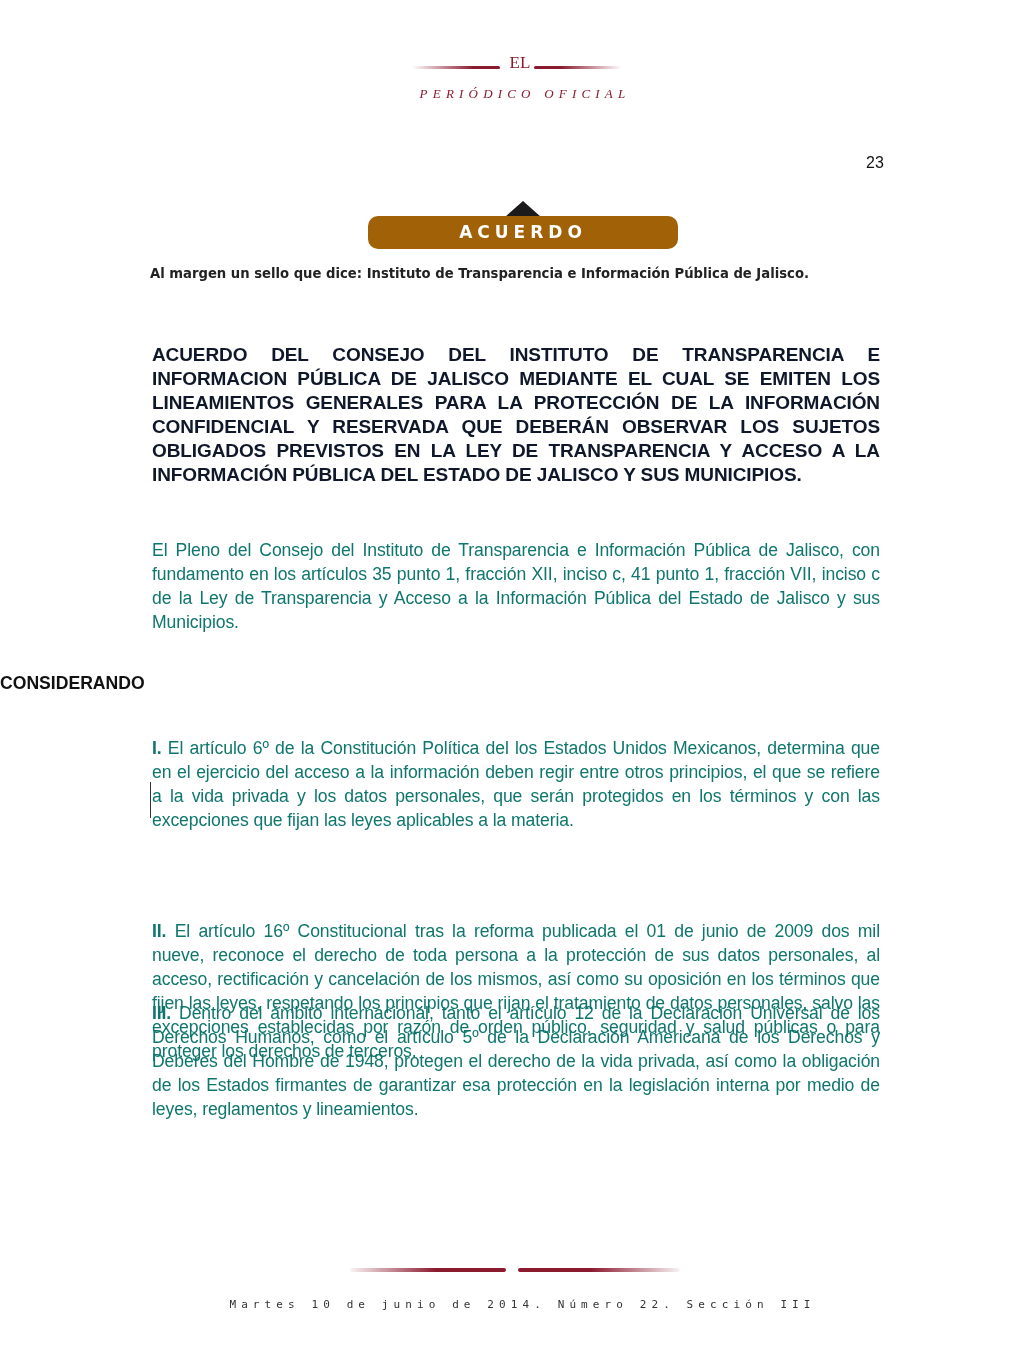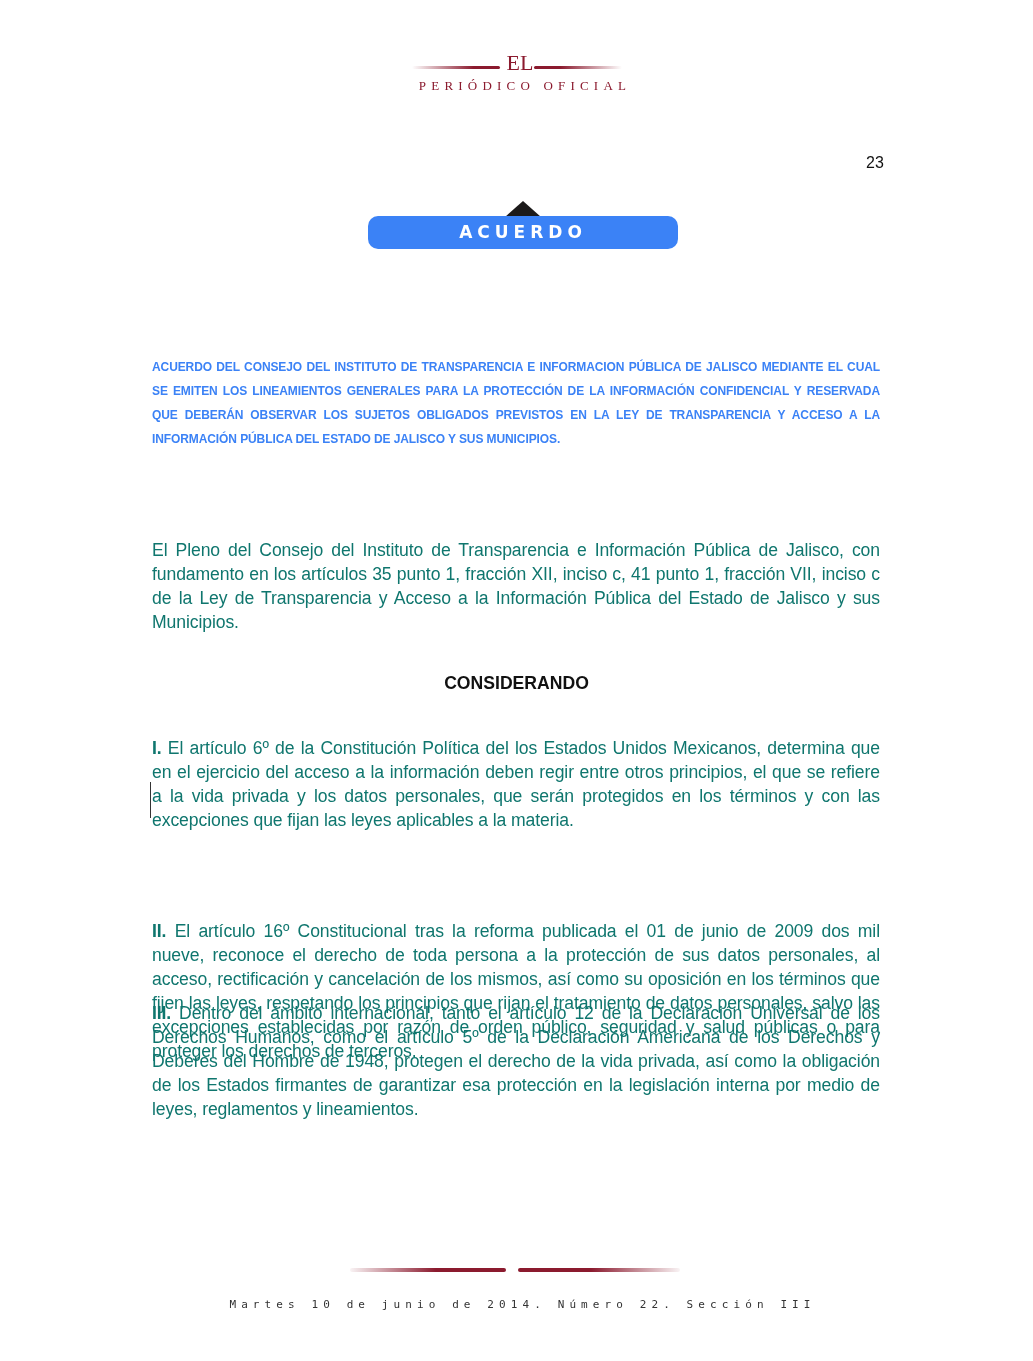--- a/index.html
+++ b/index.html
@@ -38,21 +38,21 @@
       position: absolute;
       top: 14px;
       height: 3px;
       background: linear-gradient(90deg, rgba(139,26,46,0) 0%, #8b1a2e 70%, #8b1a2e 100%);
       border-radius: 2px;
     }
     .mh-rule.left { left: 32px; width: 88px; }
     .mh-rule.right { right: 38px; width: 88px; background: linear-gradient(90deg, #8b1a2e 0%, #8b1a2e 30%, rgba(139,26,46,0) 100%); }
     .mh-el {
       font-family: "Liberation Serif", serif;
-      font-size: 22px;
+      font-size: 17px;
       line-height: 22px;
       position: absolute;
       left: 0; right: 0;
       top: 0;
       letter-spacing: 0px;
     }
     .mh-line2 {
       font-family: "Liberation Serif", serif;
       font-size: 28px;
       line-height: 28px;
@@ -62,22 +62,23 @@
     .mh-line2 .de {
       font-size: 11px;
       vertical-align: 3px;
       margin: 0 2px;
       letter-spacing: 0;
     }
     .mh-line3 {
       font-family: "Liberation Serif", serif;
       font-size: 13px;
       letter-spacing: 5.2px;
-      margin-top: 4px;
+      margin-top: 12px;
       padding-left: 10px;
+      font-style: italic;
     }
     .page-number {
       position: absolute;
       left: 866px;
       top: 154px;
       font-family: Liberation Sans, sans-serif;
       font-size: 16px;
       color: #111;
     }
     
@@ -96,21 +97,21 @@
       border-left: 18px solid transparent;
       border-right: 18px solid transparent;
       border-bottom: 16px solid #1c1a1a;
     }
     .banner-bar {
       position: absolute;
       left: 0;
       top: 15px;
       width: 310px;
       height: 33px;
-      background: #3b82f6;
+      background: #a16207;
       border-radius: 10px;
       color: #ffffff;
       font-family: "DejaVu Sans", sans-serif;
       font-weight: bold;
       font-size: 17px;
       letter-spacing: 5px;
       text-align: center;
       line-height: 33px;
     }
     .margin-note {
@@ -120,29 +121,29 @@
       width: 730px;
       font-family: "DejaVu Sans", sans-serif;
       font-weight: bold;
       font-size: 13.2px;
       color: #222;
       white-space: nowrap;
     }
     .title-block {
       position: absolute;
       left: 152px;
-      top: 355px;
+      top: 343px;
       width: 728px;
       font-family: "Liberation Sans", sans-serif;
       font-weight: bold;
-      font-size: 12px;
+      font-size: 19px;
       line-height: 24px;
       text-align: justify;
       text-align-last: left;
-      color: #3b82f6;
+      color: #0f172a;
       letter-spacing: -0.1px;
     }
     .para {
       position: absolute;
       left: 152px;
       width: 728px;
       font-family: "Liberation Sans", sans-serif;
       font-size: 17.6px;
       line-height: 24px;
       text-align: justify;
@@ -152,21 +153,20 @@
     .para b { font-weight: bold; }
     .p-intro { top: 538px; }
     .p-one { top: 736px; }
     .p-two { top: 875px; margin-top: 44px; }
     .p-three { top: 1001px; }
     .heading {
       position: absolute;
       left: 0;
       width: 1033px;
       top: 673px;
-      text-align: center;
       font-family: "Liberation Sans", sans-serif;
       font-weight: bold;
       font-size: 17.6px;
       color: #111;
     }
     .edit-cursor {
       position: absolute;
       left: 150px;
       top: 782px;
       width: 1px;
@@ -217,20 +217,21 @@
     <div class="mh-line3">PERIÓDICO OFICIAL</div>
   </div>
 
   <div class="page-number">23</div>
 
   <div class="banner">
     <div class="banner-tri"></div>
     <div class="banner-bar">ACUERDO</div>
   </div>
 
+  <div class="margin-note">Al margen un sello que dice: Instituto de Transparencia e Información Pública de Jalisco.</div>
 
   <div class="title-block">ACUERDO DEL CONSEJO DEL INSTITUTO DE TRANSPARENCIA E INFORMACION PÚBLICA DE JALISCO MEDIANTE EL CUAL SE EMITEN LOS LINEAMIENTOS GENERALES PARA LA PROTECCIÓN DE LA INFORMACIÓN CONFIDENCIAL Y RESERVADA QUE DEBERÁN OBSERVAR LOS SUJETOS OBLIGADOS PREVISTOS EN LA LEY DE TRANSPARENCIA Y ACCESO A LA INFORMACIÓN PÚBLICA DEL ESTADO DE JALISCO Y SUS MUNICIPIOS.</div>
 
   <div class="para p-intro">El Pleno del Consejo del Instituto de Transparencia e Información Pública de Jalisco, con fundamento en los artículos 35 punto 1, fracción XII, inciso c, 41 punto 1, fracción VII, inciso c de la Ley de Transparencia y Acceso a la Información Pública del Estado de Jalisco y sus Municipios.</div>
 
   <div class="heading">CONSIDERANDO</div>
 
   <div class="para p-one"><b>I.</b><span> El artículo 6º de la Constitución Política del los Estados Unidos Mexicanos, determina que en el ejercicio del acceso a la información deben regir entre otros principios, el que se refiere a la vida privada y los datos personales, que serán protegidos en los términos y con las excepciones que fijan las leyes aplicables a la materia.</span></div>
 
   <div class="edit-cursor"></div>

